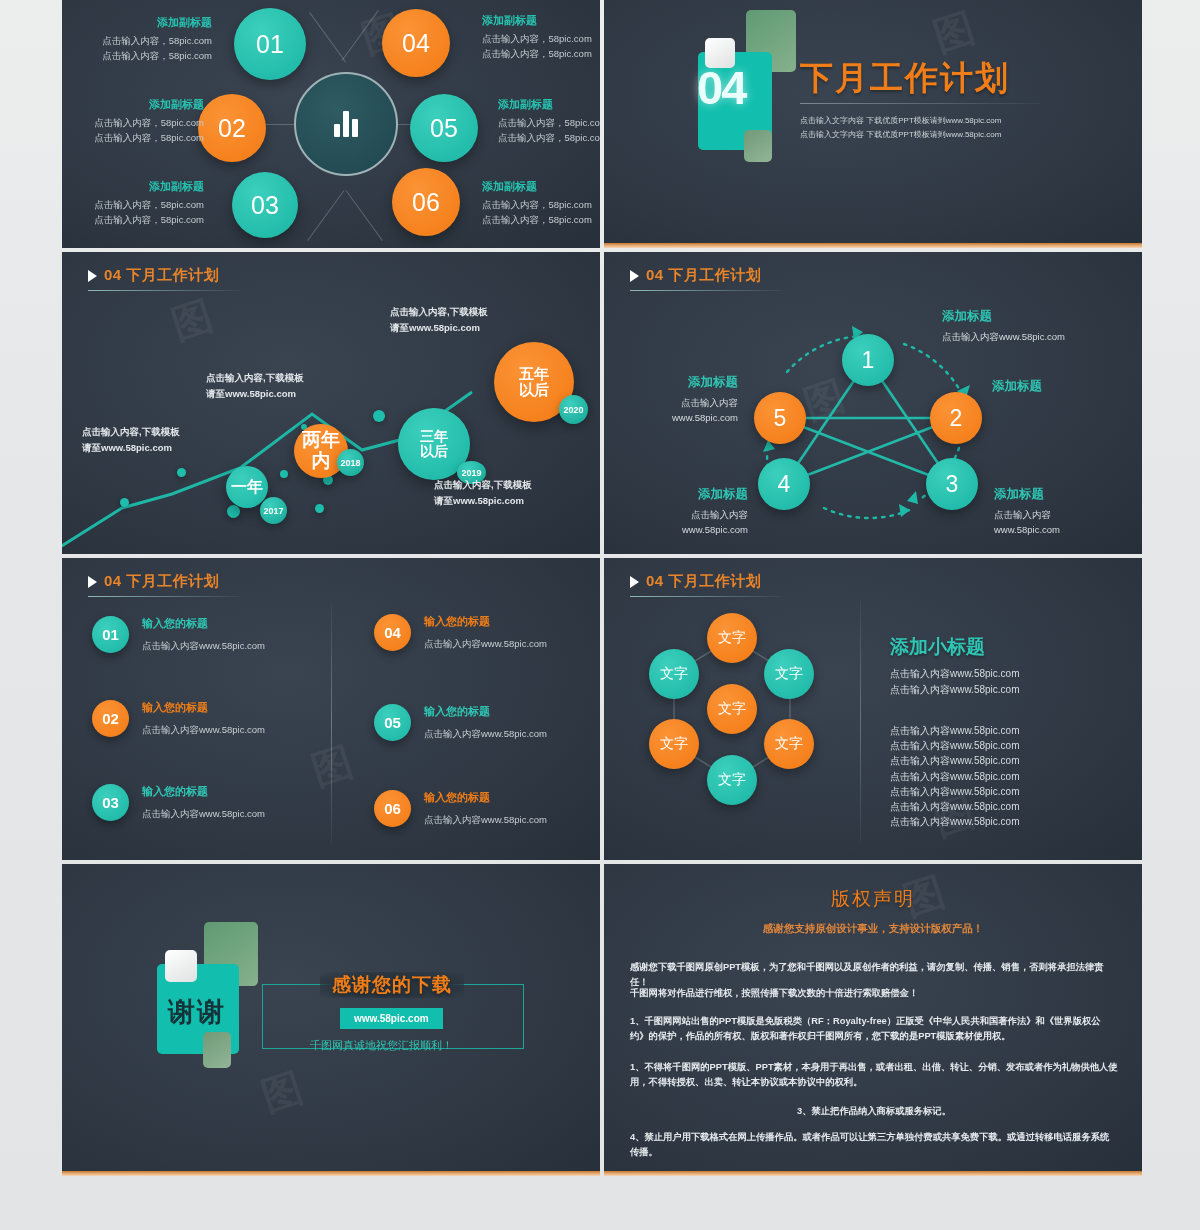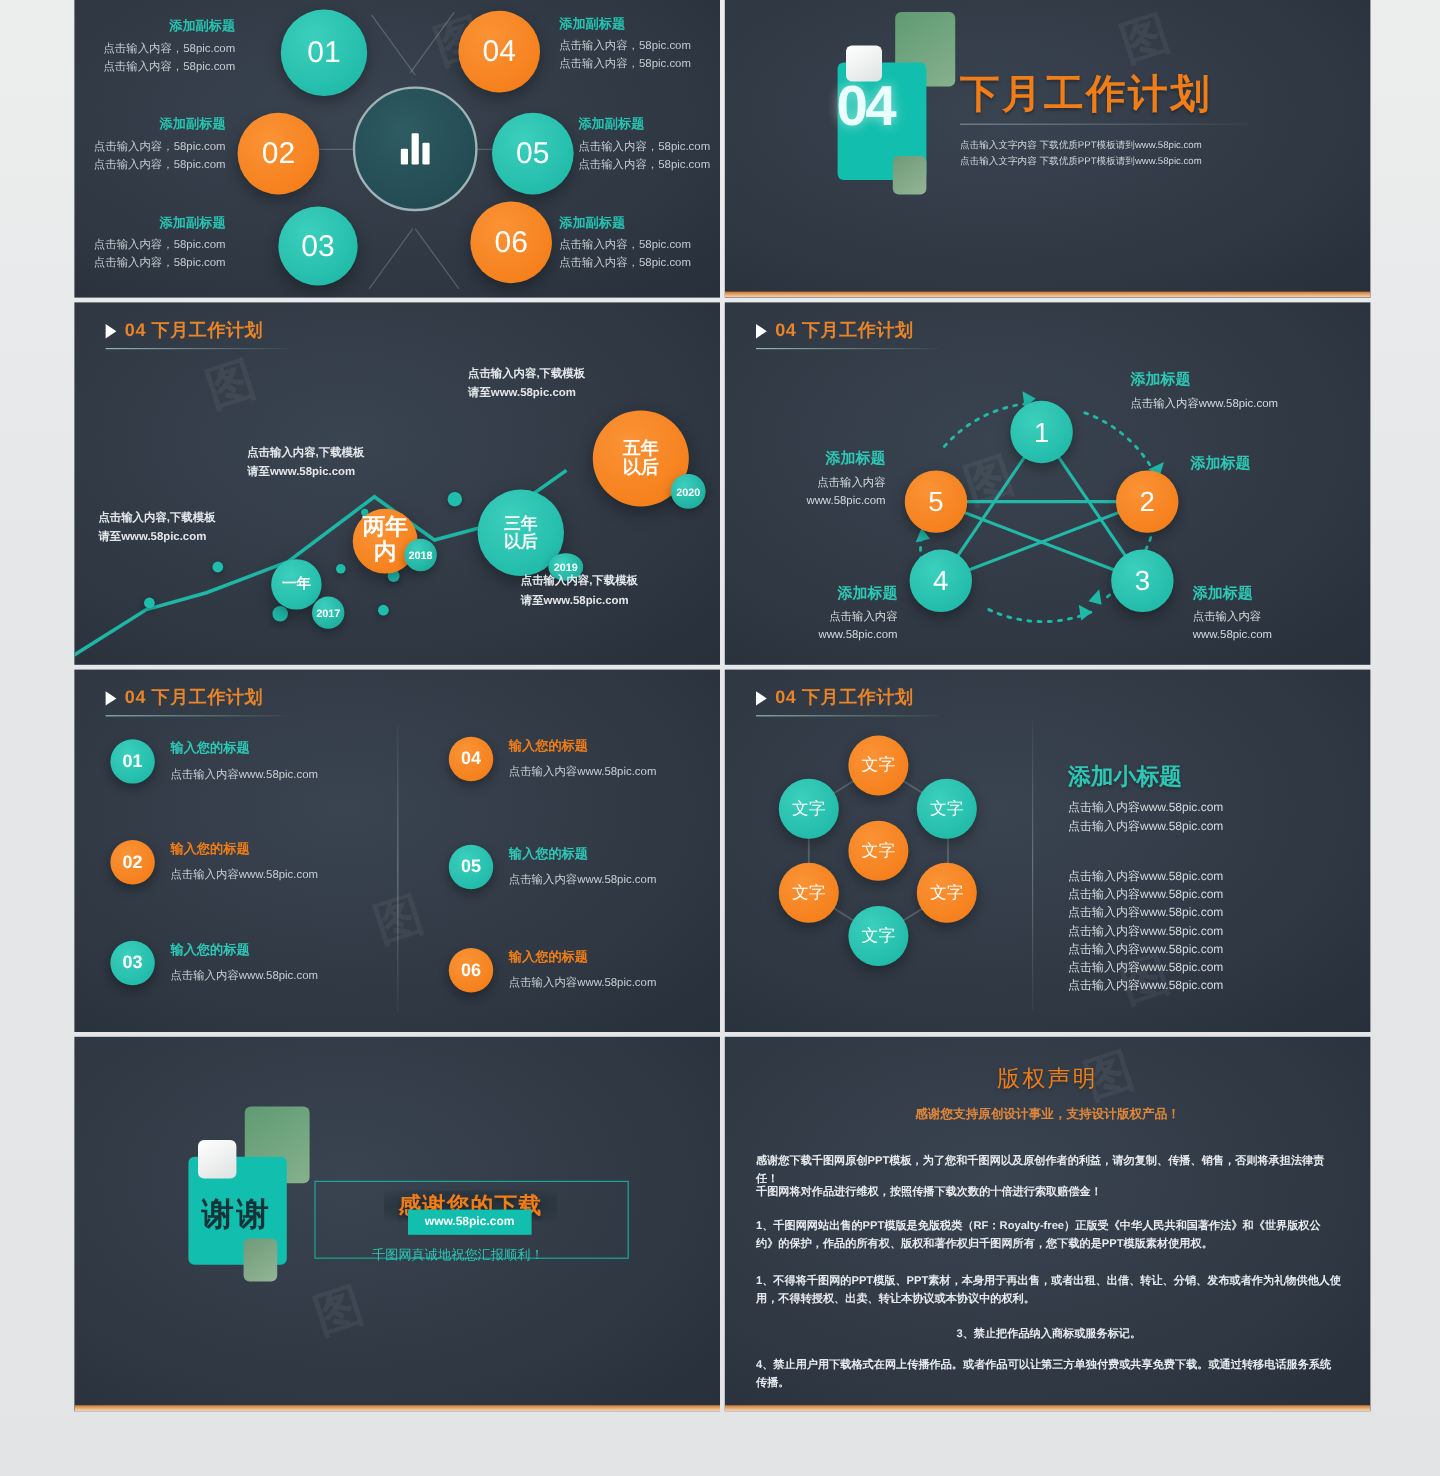--- a/index.html
+++ b/index.html
@@ -44,21 +44,21 @@
     position:absolute; left:232px; top:72px; width:104px; height:104px; border-radius:50%;
     background:radial-gradient(circle at 40% 35%,#2f5b63,#1f454e); border:2px solid #9fb3b6;
     display:flex; align-items:center; justify-content:center;
   }
   .bars { display:flex; align-items:flex-end; gap:3px; height:26px; }
   .bars i { display:block; width:6px; background:#fff; border-radius:1px; }
   .circ { position:absolute; border-radius:50%; display:flex; align-items:center; justify-content:center;
           font-size:25px; color:#fff; font-weight:400; box-shadow:0 5px 12px rgba(0,0,0,.32); }
   .teal { background:radial-gradient(circle at 38% 32%,#3ccfbd,#19b5a3); }
   .orng { background:radial-gradient(circle at 38% 32%,#fb9336,#f37a13); }
-  .lbl { position:absolute; font-size:9.5px; line-height:1.55; color:#c6ccd1; }
+  .lbl { position:absolute; font-size:9.5px; line-height:1.55; color:#c6ccd1;margin-left:16px; }
   .lbl b { display:block; color:#27c3b1; font-size:11px; margin-bottom:3px; font-weight:bold; }
   .lbl.r { text-align:right; }
   .s1 .spoke{ position:absolute; background:rgba(200,210,215,.28); height:1px; transform-origin:0 50%; }
 
   
   .sq { position:absolute; border-radius:5px; }
   .sq-main { width:74px; height:98px; background:#12bfae; }
   .sq-green { width:50px; height:62px; background:linear-gradient(145deg,#5f9a73,#86b18c); }
   .sq-white { width:30px; height:30px; background:linear-gradient(150deg,#fff,#dfe2e2); }
   .sq-green2{ width:28px; height:32px; background:linear-gradient(145deg,#6f9a78,#93b597); }
@@ -238,21 +238,21 @@
     <div class="dot" style="left:261px;top:223px;width:10px;height:10px;"></div>
     <div class="dot" style="left:218px;top:218px;width:8px;height:8px;"></div>
     <div class="dot" style="left:311px;top:158px;width:12px;height:12px;"></div>
     <div class="dot" style="left:357px;top:192px;width:11px;height:11px;"></div>
     <div class="dot" style="left:393px;top:185px;width:10px;height:10px;"></div>
     <div class="dot" style="left:466px;top:117px;width:13px;height:13px;"></div>
     <div class="dot" style="left:478px;top:140px;width:15px;height:15px;"></div>
     <div class="dot" style="left:497px;top:152px;width:7px;height:7px;"></div>
     <div class="dot" style="left:239px;top:172px;width:6px;height:6px;"></div>
 
-    <div class="bub teal" style="left:164px;top:214px;width:42px;height:42px;font-size:12px;">
+    <div class="bub teal" style="left:164px;top:214px;width:42px;height:42px;font-size:16px;">
       <span>一年</span>
       </div>
     <div class="yr" style="left:198px;top:245px;width:27px;height:27px;">
       <span>2017</span>
       </div>
 
     <div class="bub orng" style="left:232px;top:172px;width:54px;height:54px;font-size:19px;">
       <span>两年内</span>
       </div>
     <div class="yr" style="left:275px;top:197px;width:27px;height:27px;">
@@ -469,21 +469,21 @@
 
   <div class="slide s7 ob">
     <div class="wm" style="left:200px;top:200px;">图</div>
     <div class="sq sq-green" style="left:142px;top:58px;width:54px;height:64px;"></div>
     <div class="sq sq-main" style="left:95px;top:100px;width:82px;height:90px;"></div>
     <div class="sq sq-white" style="left:103px;top:86px;width:32px;height:32px;"></div>
     <div class="sq sq-green2" style="left:141px;top:168px;width:28px;height:36px;"></div>
     <div class="xx" style="left:106px;top:130px;">谢谢</div>
 
     <div class="box" style="left:200px;top:120px;width:262px;height:65px;"></div>
-    <div class="thx" style="left:258px;top:108px;margin-top:20px;">感谢您的下载</div>
+    <div class="thx" style="left:258px;top:108px;">感谢您的下载</div>
     <div class="url" style="left:278px;top:144px;">www.58pic.com</div>
     <div class="wish" style="left:248px;top:174px;">千图网真诚地祝您汇报顺利！</div>
   </div>
 
   <div class="slide s8 ob">
     <div class="wm" style="left:300px;top:4px;">图</div>
     <div class="h1">版权声明</div>
     <div class="h2">感谢您支持原创设计事业，支持设计版权产品！</div>
     <div class="p" style="top:96px;">感谢您下载千图网原创PPT模板，为了您和千图网以及原创作者的利益，请勿复制、传播、销售，否则将承担法律责任！</div>
     <div class="p" style="top:122px;">千图网将对作品进行维权，按照传播下载次数的十倍进行索取赔偿金！</div>

